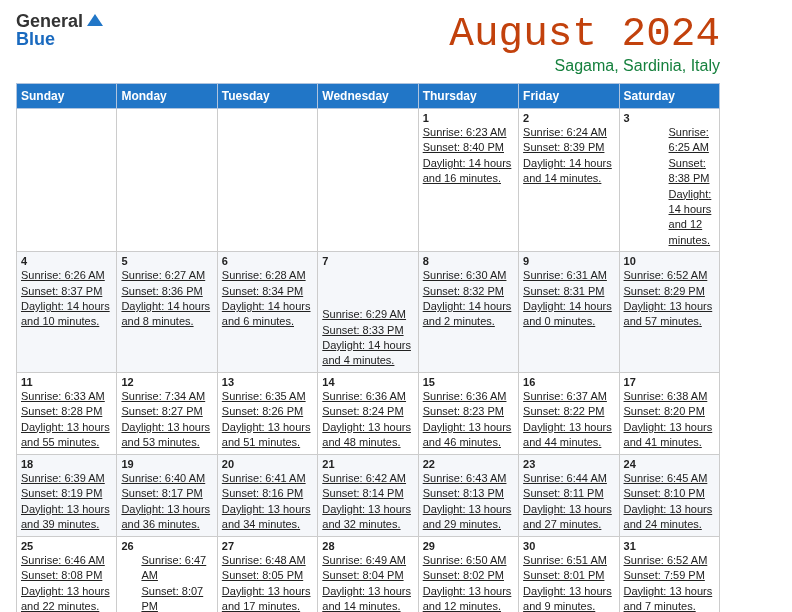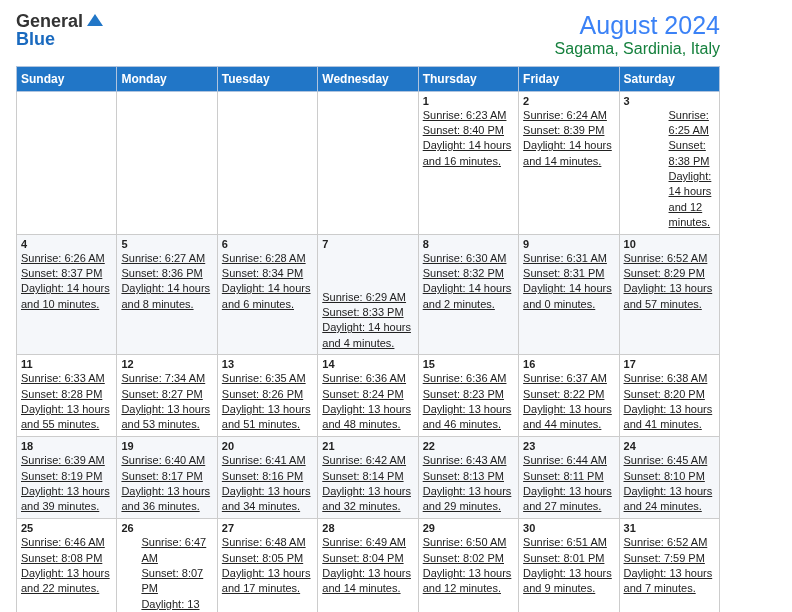--- a/index.html
+++ b/index.html
@@ -38,24 +38,25 @@
     .logo-icon {
       width: 20px;
       height: 20px;
       margin-left: 2px;
       margin-top: -4px;
     }
     .title-block {
       text-align: right;
     }
     .month-title {
-      font-size: 25px;
+      font-size: 41px;
       font-weight: normal;
-      color: #3b82f6;
+      color: #c2410c;
       line-height: 1.1;
+      font-family: Liberation Mono, monospace;
     }
     .location {
       font-size: 16px;
       color: #15803d;
     }
     .calendar {
       flex: 1;
       border-collapse: collapse;
       width: 100%;
       table-layout: fixed;

